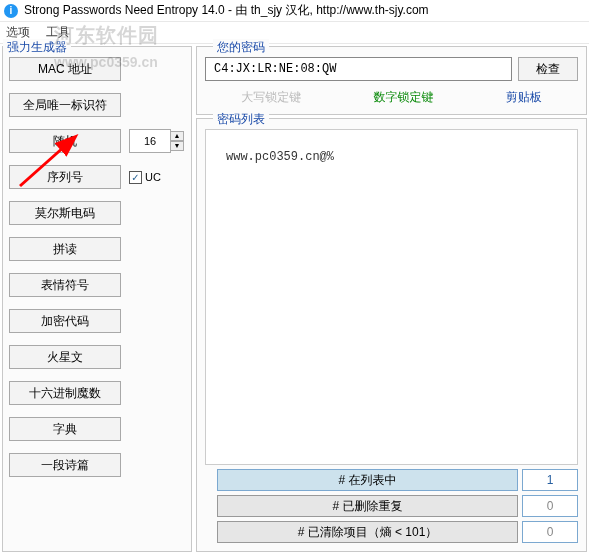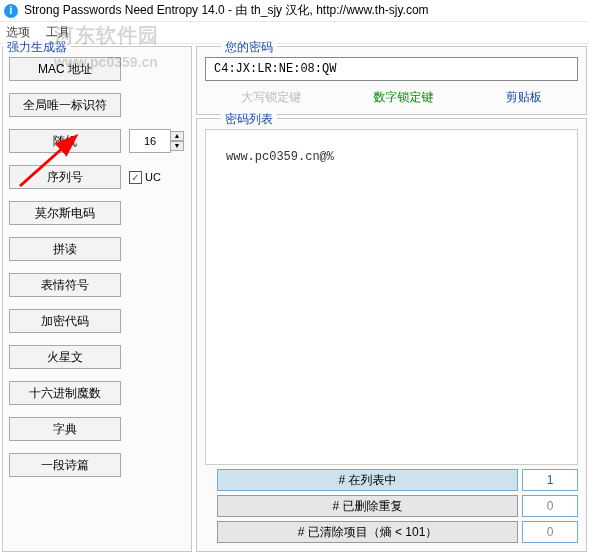--- a/index.html
+++ b/index.html
@@ -132,21 +132,21 @@
   }
   .grp {
     border: 1px solid #c8c8c8;
     position: relative;
     padding: 10px 8px 8px 8px;
     background: #fbfbfb;
   }
   .grp-title {
     position: absolute;
     top: -8px;
-    left: 24px;
+    left: 16px;
     background: #fbfbfb;
     padding: 0 4px;
     color: #1a4aa8;
     font-size: 12px;
   }
   .pwd-row {
     display: flex;
     gap: 6px;
     align-items: center;
   }
@@ -303,20 +303,21 @@
         <button class="gen-btn">一段诗篇</button>
       </div>
   </div>
 
   <div class="right-col">
 
     <div class="grp">
       <div class="grp-title">您的密码</div>
       <div class="pwd-row">
         <input class="pwd-input" value="C4:JX:LR:NE:08:QW" style="">
+        <button class="check-btn">检查</button>
       </div>
       <div class="status-row">
         <span>大写锁定键</span>
         <span>数字锁定键</span>
         <span>剪贴板</span>
       </div>
     </div>
 
     <div class="grp list-grp">
       <div class="grp-title">密码列表</div>

